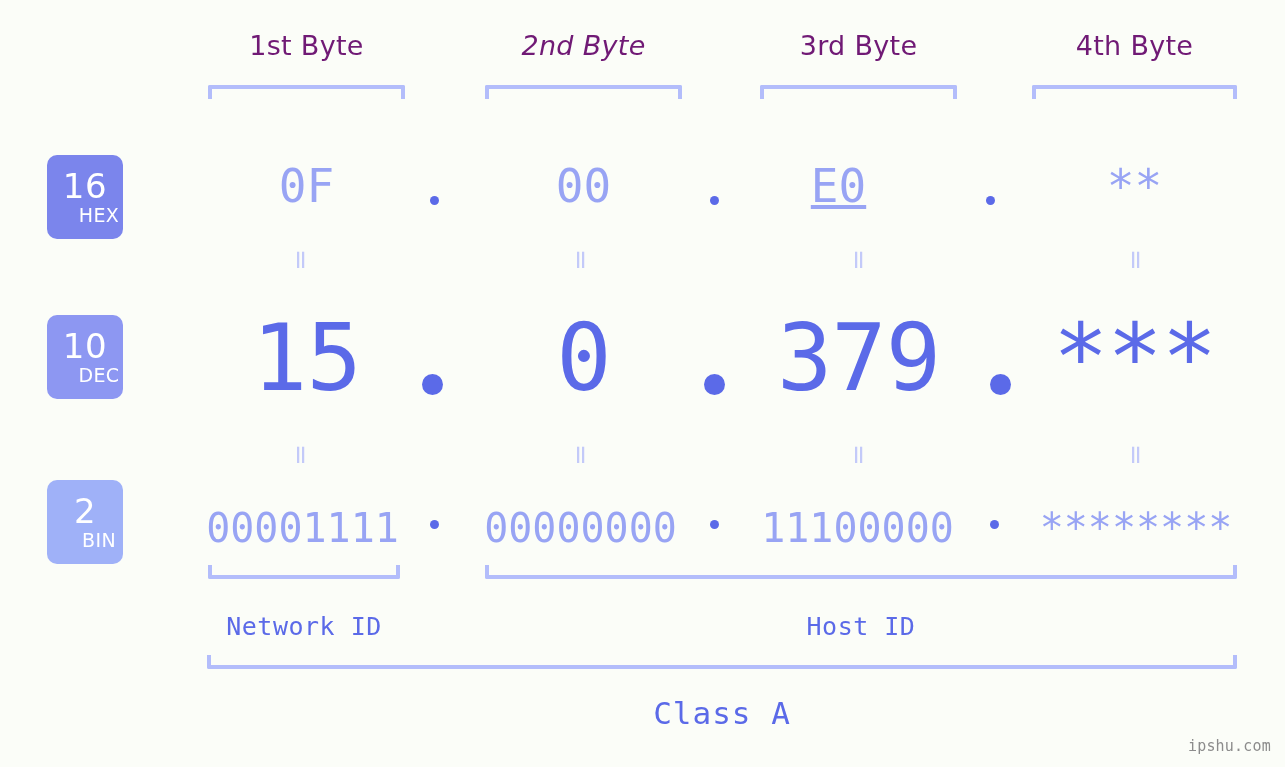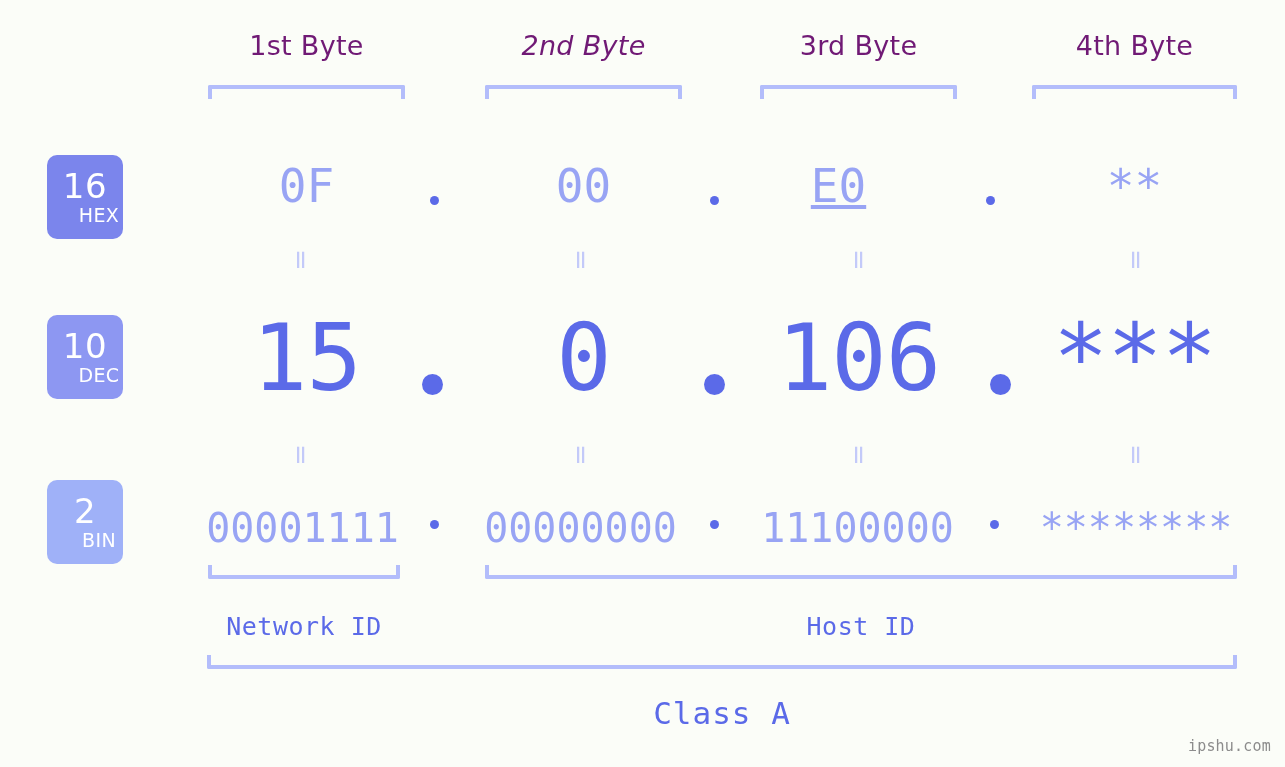--- a/index.html
+++ b/index.html
@@ -234,21 +234,21 @@
   </div>
 
   <div class="row-dec">
     <div class="cell" style="left:208px; width:197px;">
       <span>15</span>
     </div>
     <div class="cell" style="left:485px; width:197px;">
       <span>0</span>
     </div>
     <div class="cell" style="left:760px; width:197px;">
-      <span>106</span>
+      <span>379</span>
     </div>
     <div class="cell" style="left:1032px; width:205px;">
       <span>***</span>
     </div>
     <div class="dot dot-dec" style="left:422px;"></div>
     <div class="dot dot-dec" style="left:704px;"></div>
     <div class="dot dot-dec" style="left:990px;"></div>
   </div>
 
   <div class="eq eq-2" style="left:290px;">

